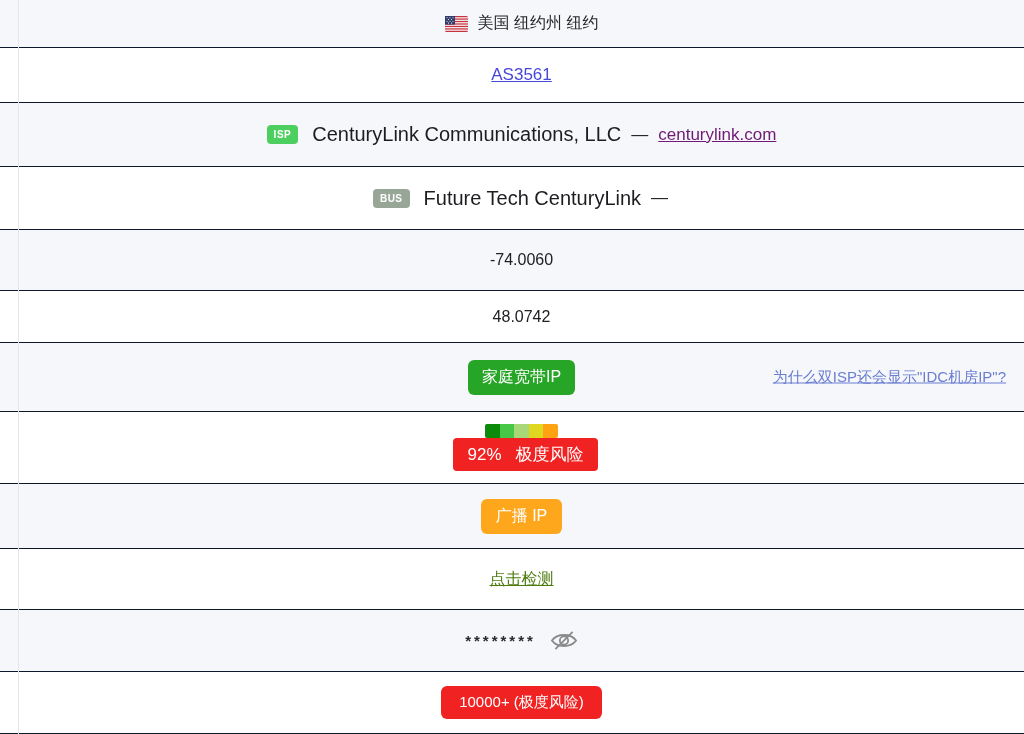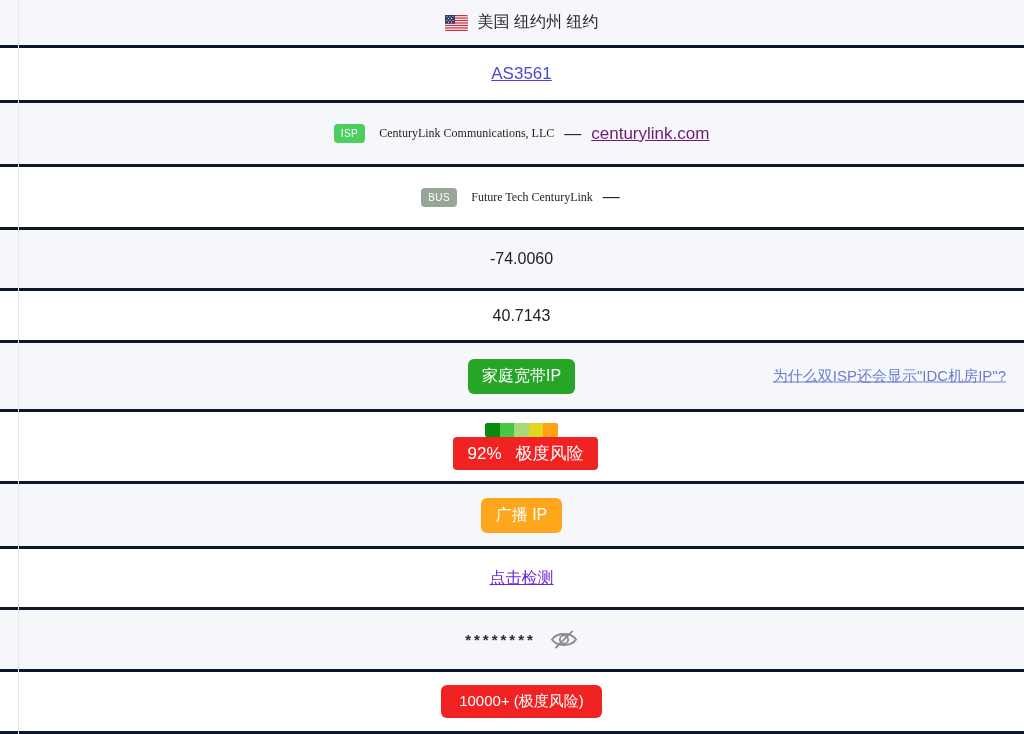--- a/index.html
+++ b/index.html
@@ -20,52 +20,52 @@
     width: 1px;
     background: #e4e7ea;
     z-index: 5;
   }
   .row {
     position: relative;
     display: flex;
     align-items: center;
     justify-content: center;
     width: 100%;
-    border-bottom: 3px solid #0f172a;
+    border-bottom: 1px solid #0f172a;
     padding-left: 19px;
   }
   .row.alt { background: #f5f7fa; }
   .cell-center {
     display: flex;
     align-items: center;
     justify-content: center;
     gap: 8px;
   }
   .loc-text { font-size: 16px; color: #26272b; }
   .flag { display: inline-flex; margin-right: 2px; }
   a { cursor: pointer; }
   .asn-link {
     color: #4747d9;
     font-size: 17px;
     text-decoration: underline;
   }
-  .org-name { font-size: 12px; color: #1c1d20; font-family: Liberation Serif, serif; }
+  .org-name { font-size: 20px; color: #1c1d20; }
   .org-dash { font-size: 17px; color: #1c1d20; margin: 0 2px; }
   .domain-link {
     font-size: 17px;
     color: #701a75;
     text-decoration: underline;
   }
   .badge-tag {
     display: inline-flex;
     align-items: center;
     justify-content: center;
     color: #fff;
     font-size: 10px;
-    font-weight: normal;
+    font-weight: bold;
     letter-spacing: 0.5px;
     border-radius: 4px;
     padding: 4px 7px;
     margin-right: 6px;
   }
   .badge-isp { background: #4ccf5f; }
   .badge-bus { background: #98a698; }
   .coord { font-size: 16px; color: #202125; }
   .btn {
     display: inline-flex;
@@ -102,21 +102,21 @@
     align-items: center;
     background: #f12222;
     color: #fff;
     font-size: 17px;
     border-radius: 4px;
     padding: 5px 14px;
     margin-left: 8px;
   }
   .risk-badge .pct { margin-right: 14px; }
   .detect-link {
-    color: #6d28d9;
+    color: #4d7c0f;
     font-size: 16px;
     text-decoration: underline;
     text-align: right;
   }
   .masked-text {
     font-size: 15px;
     color: #2a2b2e;
     letter-spacing: 3px;
     font-weight: bold;
   }
@@ -209,21 +209,21 @@
       <span class="org-name">Future Tech CenturyLink</span>
       <span class="org-dash">—</span>
     </div>
   </div>
 
   <div class="row alt r5">
     <span class="coord">-74.0060</span>
   </div>
 
   <div class="row r6">
-    <span class="coord">40.7143</span>
+    <span class="coord">48.0742</span>
   </div>
 
   <div class="row alt r7">
     <button class="btn btn-green">家庭宽带IP</button>
     <a class="help-link">为什么双ISP还会显示"IDC机房IP"?</a>
   </div>
 
   <div class="row r8">
     <span class="gauge">
         <span class="gauge-seg" style="background: rgb(12, 138, 12);"></span>

